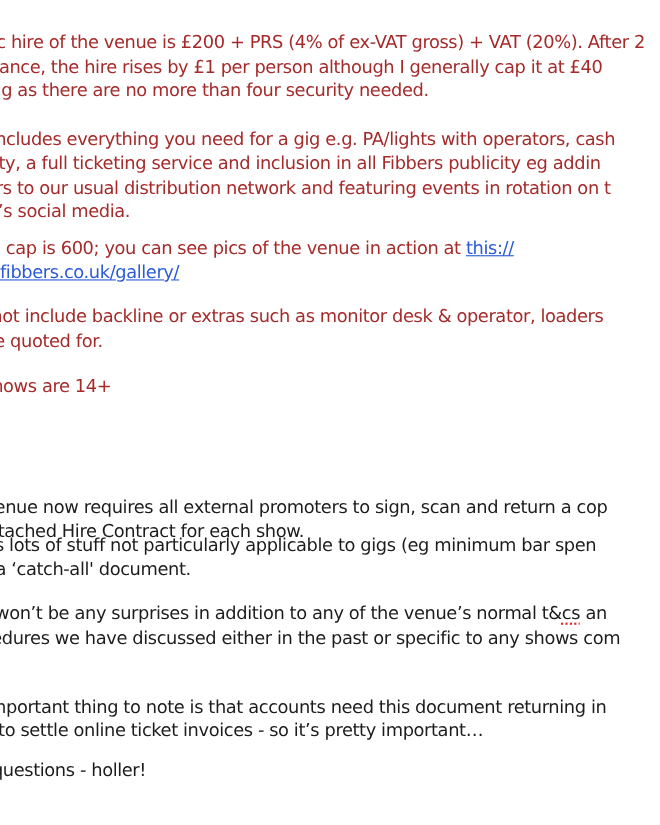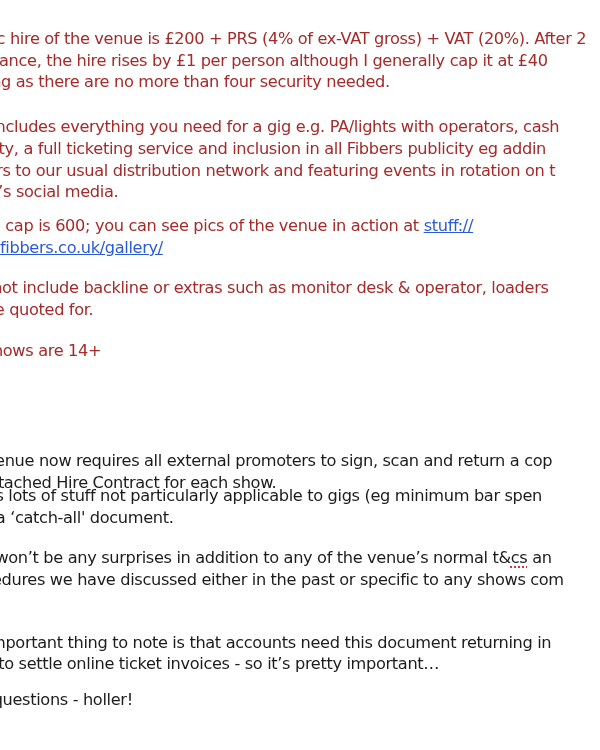--- a/index.html
+++ b/index.html
@@ -19,21 +19,21 @@
   <div class="line red" style="top:28px; left:-14px;">Basic hire of the venue is £200 + PRS (4% of ex-VAT gross) + VAT (20%).  After 2</div>
   <div class="line red" style="top:50px; left:-30px;">attendance, the hire rises by £1 per person although I generally cap it at £40</div>
   <div class="line red" style="top:71px; left:-23px;">as long as there are no more than four security needed.</div>
 
   <div class="line red" style="top:116px; left:-23px;">This includes everything you need for a gig e.g. PA/lights with operators, cash</div>
   <div class="line red" style="top:138px; left:-26px;">security, a full ticketing service and inclusion in all Fibbers publicity eg addin</div>
   <div class="line red" style="top:160px; left:-25px;">posters to our usual distribution network and featuring events in rotation on t</div>
   <div class="line red" style="top:181px; left:-28px;">venue’s social media.</div>
 
   <div class="line red" style="top:215px; left:-26px;">
-    <span>Venue cap is 600; you can see pics of the venue in action at </span><a class="link">stuff://</a>
+    <span>Venue cap is 600; you can see pics of the venue in action at </span><a class="link">this://</a>
   </div>
   <div class="line red" style="top:237px; left:-20px;">
     <a class="link">www.fibbers.co.uk/gallery/</a>
   </div>
 
   <div class="line red" style="top:277px; left:-30px;">Does not include backline or extras such as monitor desk &amp; operator, loaders</div>
   <div class="line red" style="top:299px; left:-26px;">can be quoted for.</div>
 
   <div class="line red" style="top:340px; left:-17px;">All shows are 14+</div>
 

